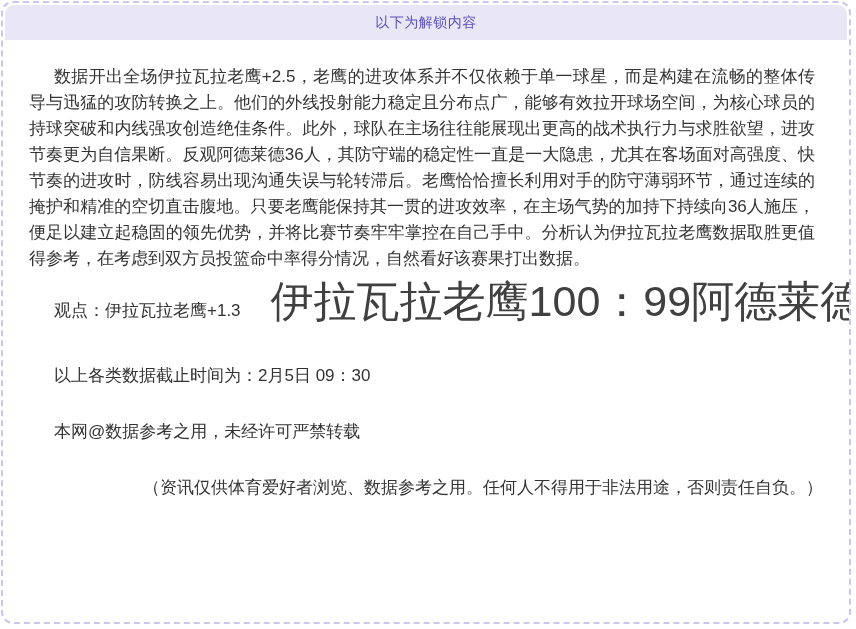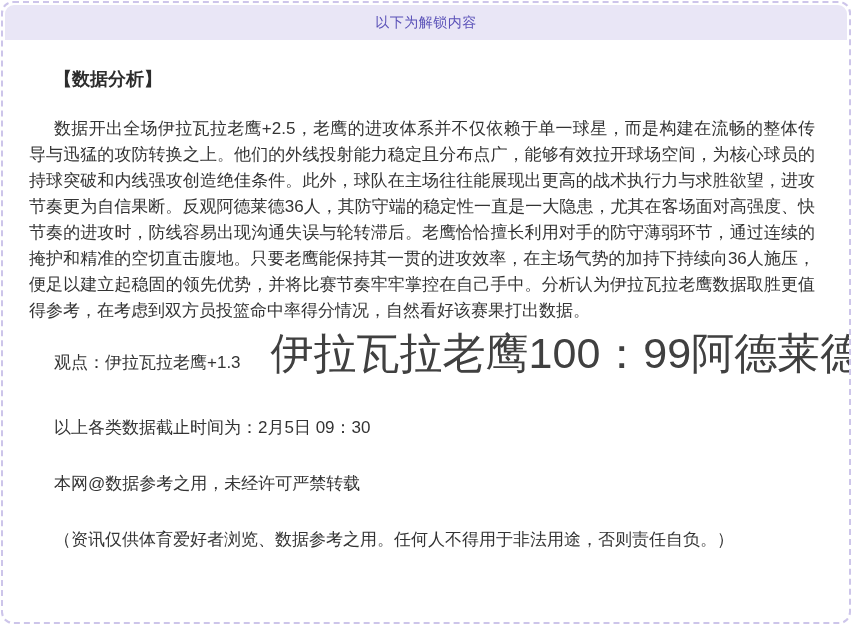--- a/index.html
+++ b/index.html
@@ -73,35 +73,34 @@
     font-size: 43px;
     font-weight: normal;
     color: #404040;
   }
   .note {
     text-indent: 25px;
     line-height: 27px;
   }
   .deadline   { margin: 28px 0 12px 0; }
   .copyright  { margin: 29px 0 0 0; }
-  .disclaimer { margin: 29px 0 0 0; }
+  .disclaimer { margin: 29px 0 0 0; text-align: right; }
 </style>
 </head>
 <body>
 
 <div class="page">
   <div class="card">
 
     <div class="banner">
       <span class="banner-text">以下为解锁内容</span>
     </div>
 
     <div class="content">
 
-      <h2 class="section-title">【数据分析】</h2>
 
       <p class="analysis">数据开出全场伊拉瓦拉老鹰+2.5，老鹰的进攻体系并不仅依赖于单一球星，而是构建在流畅的整体传导与迅猛的攻防转换之上。他们的外线投射能力稳定且分布点广，能够有效拉开球场空间，为核心球员的持球突破和内线强攻创造绝佳条件。此外，球队在主场往往能展现出更高的战术执行力与求胜欲望，进攻节奏更为自信果断。反观阿德莱德36人，其防守端的稳定性一直是一大隐患，尤其在客场面对高强度、快节奏的进攻时，防线容易出现沟通失误与轮转滞后。老鹰恰恰擅长利用对手的防守薄弱环节，通过连续的掩护和精准的空切直击腹地。只要老鹰能保持其一贯的进攻效率，在主场气势的加持下持续向36人施压，便足以建立起稳固的领先优势，并将比赛节奏牢牢掌控在自己手中。分析认为伊拉瓦拉老鹰数据取胜更值得参考，在考虑到双方员投篮命中率得分情况，自然看好该赛果打出数据。</p>
 
       <div class="viewpoint-row">
         <span class="viewpoint-label">观点：伊拉瓦拉老鹰+1.3</span><span class="score-prediction">伊拉瓦拉老鹰100：99阿德莱德36人</span>
       </div>
 
       <p class="note deadline">以上各类数据截止时间为：2月5日 09：30</p>
 
       <p class="note copyright">本网@数据参考之用，未经许可严禁转载</p>

